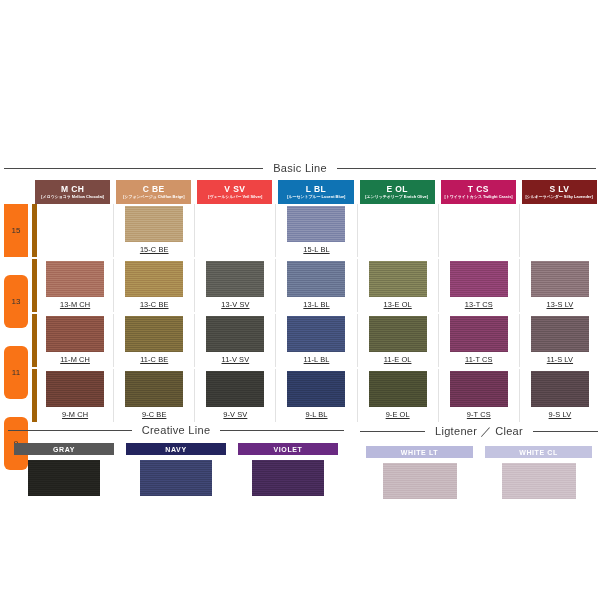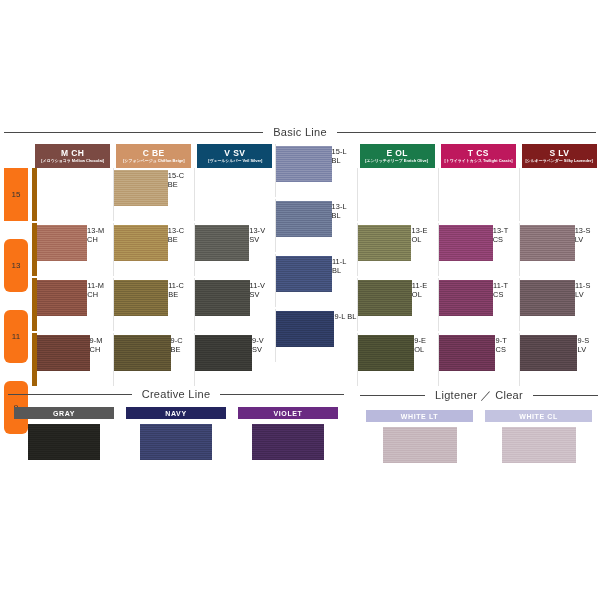--- a/index.html
+++ b/index.html
@@ -7,21 +7,21 @@
     width:600px;height:600px;
     font-family:"Liberation Sans","DejaVu Sans",sans-serif;
     color:#2b2b2b;
     -webkit-font-smoothing:antialiased;
   }
   .page{position:relative;width:600px;height:600px;overflow:hidden;background:#fff;}
 
   
   .section-title{
     display:flex;align-items:center;gap:8px;
-    font-size:11px;color:#3a3a3a;letter-spacing:.3px;
+    font-size:11px;color:#3a3a3a;letter-spacing:.3px;margin-top:36px;
   }
   .section-title .rule{flex:1;height:1px;background:#4a4a4a;}
   .section-title .label{white-space:nowrap;padding:0 2px;font-size:11px;}
 
   
   .basic{position:absolute;left:0;top:126px;width:600px;}
   .basic .section-title{padding:0 4px;}
 
   .grid{margin-top:6px;display:flex;width:600px;}
   .rowlabels{width:32px;flex:0 0 32px;}
@@ -42,22 +42,23 @@
   .rl{
     height:53px;margin:0 4px;background:#f97316;
     display:flex;align-items:center;justify-content:center;
     font-size:8px;color:#333;
   }
   .rl.gap{margin-top:18px;border-radius:6px;}
 
   
   .cell{
     height:53px;position:relative;
-    display:flex;align-items:flex-start;justify-content:flex-start;
+    display:flex;flex-direction:column;align-items:center;justify-content:flex-start;
     border-left:1px solid #e2e2e2;
+    text-decoration:underline;
   }
   .col:first-child .cell{border-left:5px solid #a16207;}
   .cell.gap{margin-top:2px;}
   .cell .sw{
     width:58px;height:36px;margin-top:2px;
     position:relative;overflow:hidden;
   }
   .cell .sw::after{
     content:"";position:absolute;inset:0;
     background-image:repeating-linear-gradient(180deg,
@@ -158,21 +159,21 @@
             <div class="sw" style="background:#7d6b3c"></div>
             <div class="cap">11-C BE</div>
           </div>
           <div class="cell gap">
             <div class="sw" style="background:#5f5433"></div>
             <div class="cap">9-C BE</div>
           </div>
         </div>
 
         <div class="col">
-          <div class="chip" style="background:#0c4a6e">
+          <div class="chip" style="background:#ef4444">
             <span class="code">V SV</span>
             <span class="sub">[ヴェールシルバー Veil Silver]</span>
           </div>
           <div class="cell empty">
             <div class="sw" style="background:#ffffff"></div>
             <div class="cap"></div>
           </div>
           <div class="cell gap">
             <div class="sw" style="background:#5d5d57"></div>
             <div class="cap">13-V SV</div>
@@ -181,20 +182,24 @@
             <div class="sw" style="background:#4a4a44"></div>
             <div class="cap">11-V SV</div>
           </div>
           <div class="cell gap">
             <div class="sw" style="background:#3a3a35"></div>
             <div class="cap">9-V SV</div>
           </div>
         </div>
 
         <div class="col">
+          <div class="chip" style="background:#0f73b4">
+            <span class="code">L BL</span>
+            <span class="sub">[ルーセントブルー Lucent Blue]</span>
+          </div>
           <div class="cell">
             <div class="sw" style="background:#8188ab"></div>
             <div class="cap">15-L BL</div>
           </div>
           <div class="cell gap">
             <div class="sw" style="background:#6a7694"></div>
             <div class="cap">13-L BL</div>
           </div>
           <div class="cell gap">
             <div class="sw" style="background:#42507a"></div>

